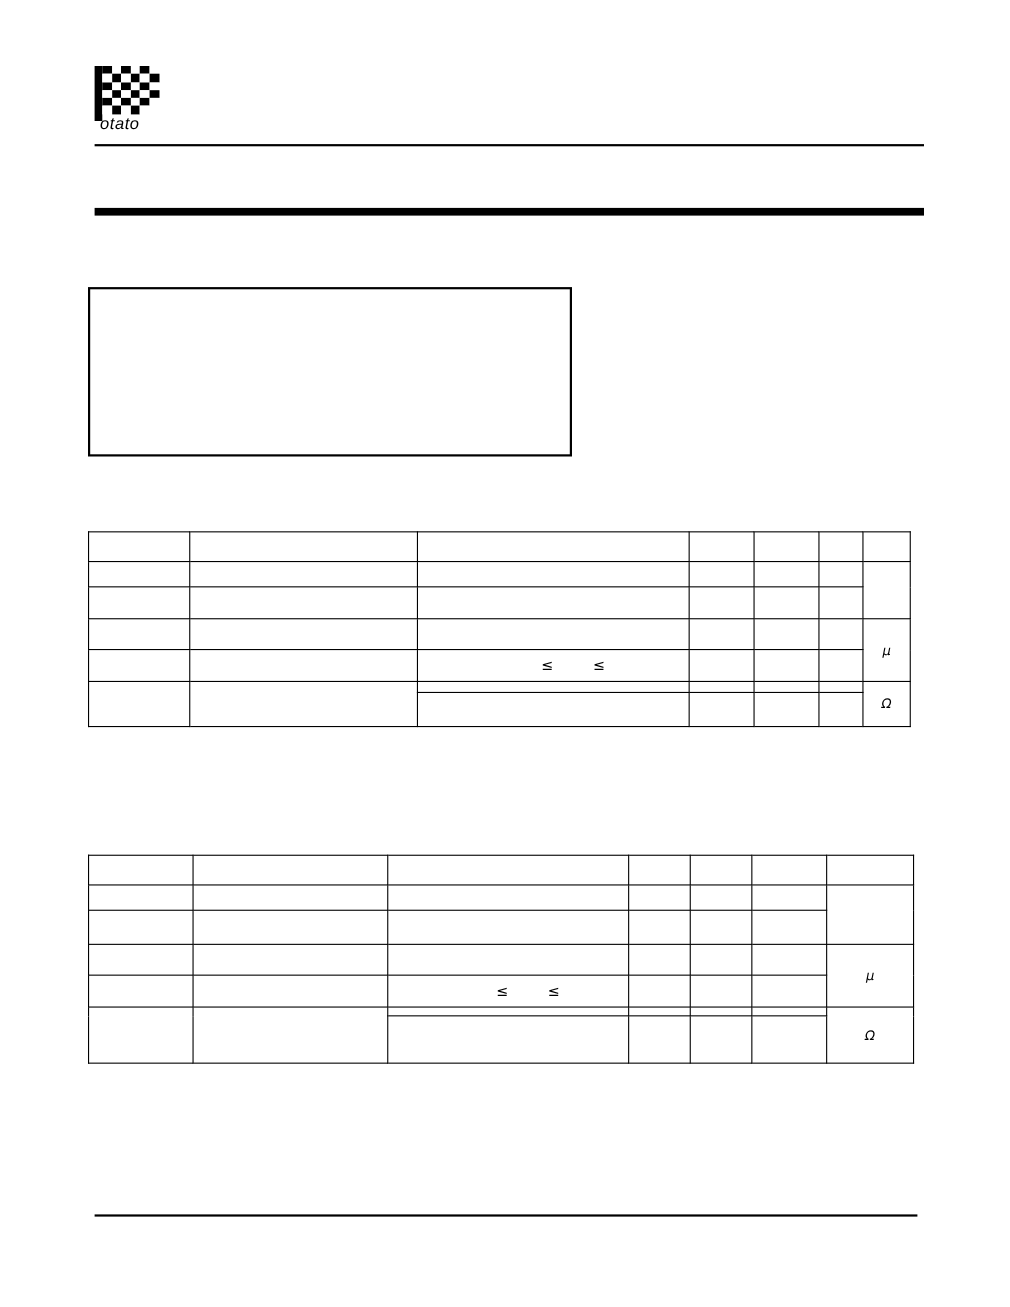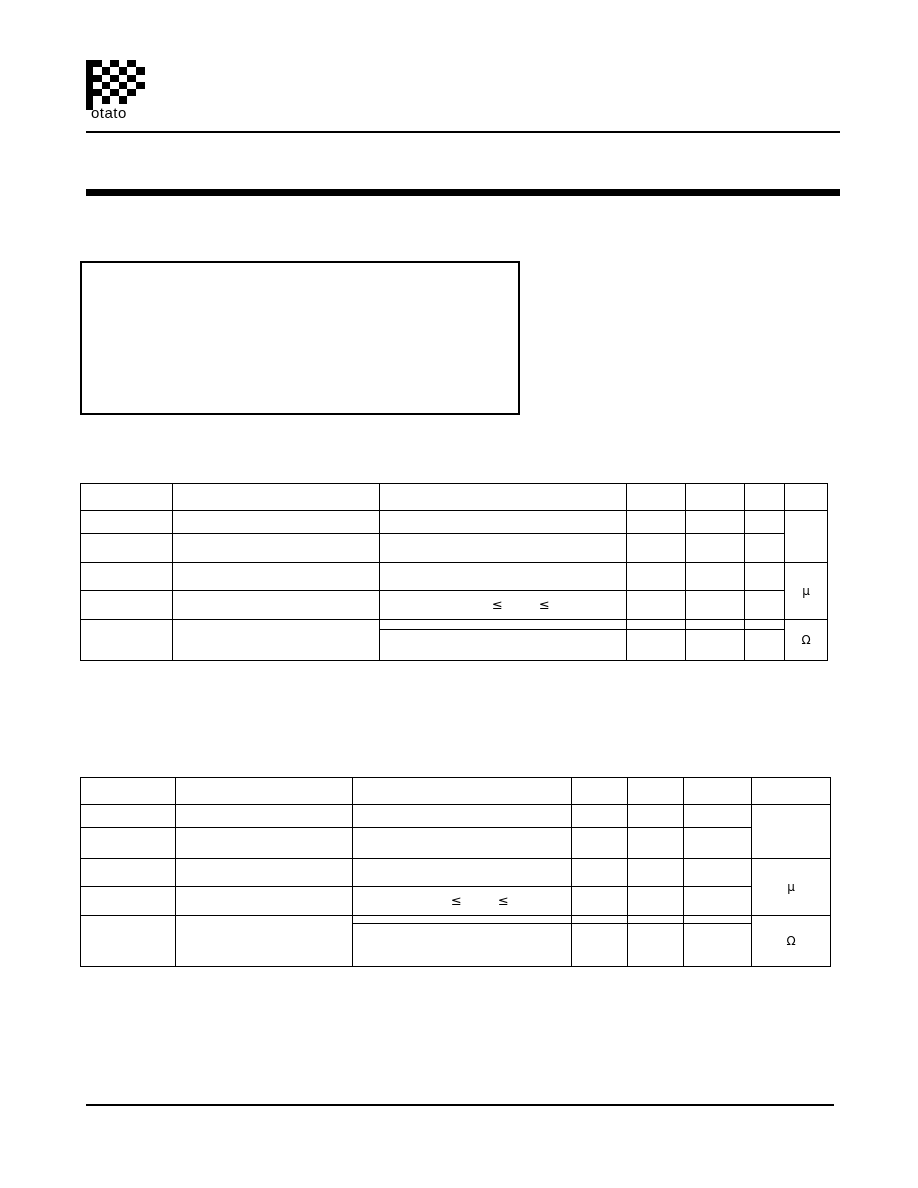--- a/index.html
+++ b/index.html
@@ -13,20 +13,21 @@
     font-family: "Liberation Serif", serif;
     color: #000000;
     position: relative;
     overflow: hidden;
   }
 
   .page {
     position: relative;
     width: 740px;
     height: 1188px;
+    font-style: italic;
   }
 
   
   .logo-block {
     position: absolute;
     left: 86px;
     top: 60px;
     width: 70px;
     height: 68px;
   }

